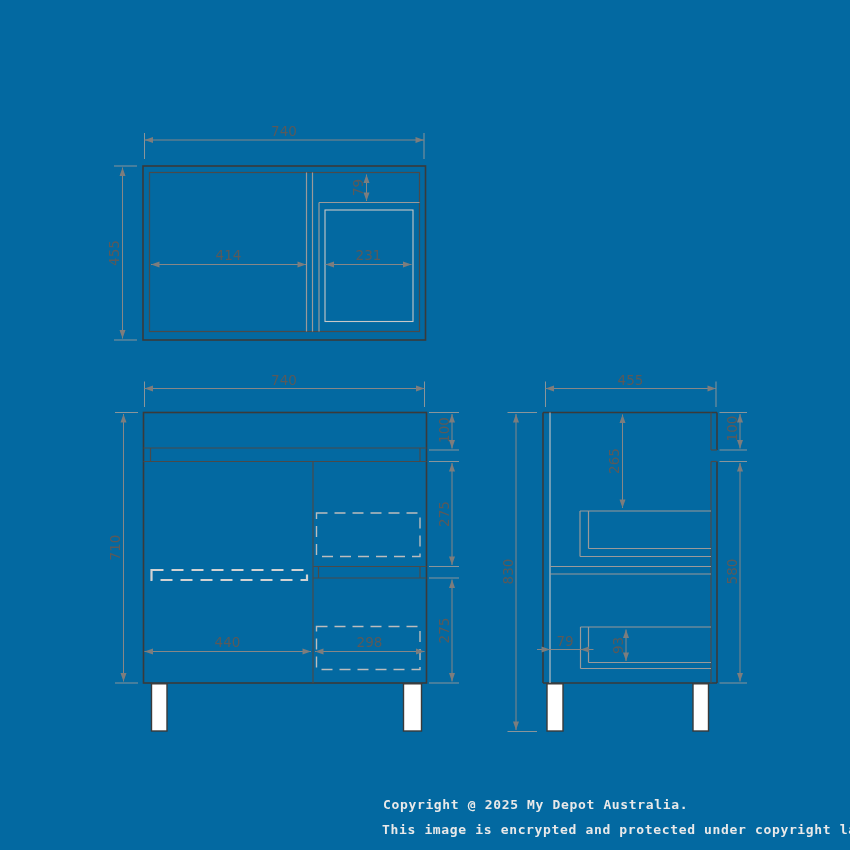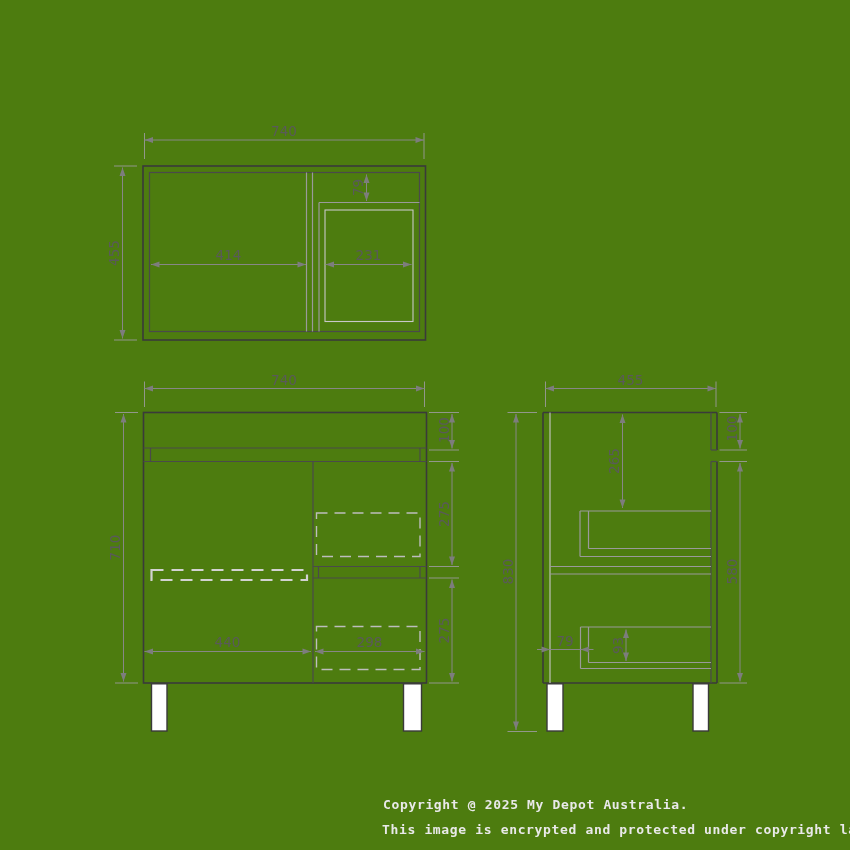--- a/index.html
+++ b/index.html
@@ -1,16 +1,16 @@
 <!DOCTYPE html>
 <html><head>
 <meta charset="utf-8">
 <style>
   html,body{margin:0;padding:0;background:#ffffff;}
-  #stage{position:relative;width:850px;height:850px;background:#4d7c0f;overflow:hidden;
+  #stage{position:relative;width:850px;height:850px;background:#0369a1;overflow:hidden;
          font-family:"DejaVu Sans", sans-serif;}
   svg{position:absolute;left:0;top:0;}
   
   .ol   {stroke:#3a3a3a;stroke-width:1.6;fill:none;}
   .ol2  {stroke:#4a4a4a;stroke-width:1.2;fill:none;}
   .med  {stroke:#9a9a9a;stroke-width:1.2;fill:none;}
   .lt   {stroke:#c8c8c8;stroke-width:1.1;fill:none;}
   .dash1{stroke:#d2d2d2;stroke-width:2.2;fill:none;stroke-dasharray:12 8;}
   .dash2{stroke:#bdbdbd;stroke-width:1.4;fill:none;stroke-dasharray:11 7;}
   .dim  {stroke:#878787;stroke-width:1;fill:none;}

